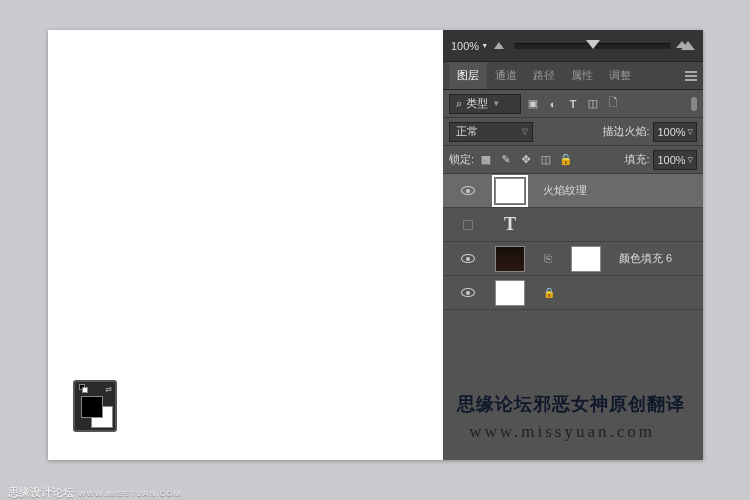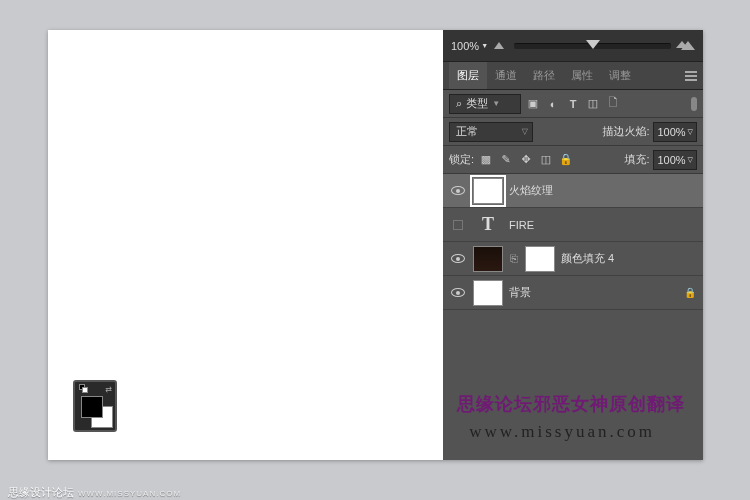--- a/index.html
+++ b/index.html
@@ -32,36 +32,36 @@
 
 .filter-row, .mode-row, .lock-row { height: 28px; display: flex; align-items: center; padding: 0 6px; gap: 4px; color: #ddd; font-size: 11px; border-bottom: 1px solid #3a3a3a; }
 .dropdown { background: #3a3a3a; border: 1px solid #222; height: 20px; display: flex; align-items: center; padding: 0 4px 0 6px; gap: 4px; }
 .dropdown .chev { font-size: 8px; color: #999; }
 .filter-row .dropdown { width: 72px; }
 .icon-row-item { width: 16px; height: 16px; display: flex; align-items: center; justify-content: center; color: #ccc; font-size: 11px; }
 .mode-row .dropdown { width: 84px; }
 .opacity-box, .fill-box { background: #3a3a3a; border: 1px solid #222; height: 20px; padding: 0 3px; display: flex; align-items: center; gap: 2px; }
 
 .layers { flex: 1; overflow: hidden; }
-.layer-item { height: 34px; display: flex; align-items: center; padding: 0 6px; gap: 6px; border-bottom: 1px solid #414141; color: #ddd; font-size: 11px; }
+.layer-item { height: 34px; display: flex; align-items: center; padding: 0 16px; gap: 18px; border-bottom: 1px solid #414141; color: #ddd; font-size: 11px; }
 .layer-item.selected { background: #6a6a6a; }
 .eye { width: 18px; display: flex; justify-content: center; }
 .eye-icon { width: 14px; height: 9px; border: 1.5px solid #ccc; border-radius: 60% 60% 60% 60%; position: relative; }
 .eye-icon::after { content:""; position:absolute; left:50%; top:50%; width:4px; height:4px; background:#ccc; border-radius:50%; transform:translate(-50%,-50%); }
 .thumb { width: 30px; height: 26px; background: #fff; border: 1px solid #888; display: flex; align-items: center; justify-content: center; position: relative; flex-shrink: 0; }
 .thumb.selected { outline: 2px solid #fff; outline-offset: 1px; }
 .thumb.checker { background: repeating-conic-gradient(#ccc 0 25%, #fff 0 50%) 0 0/10px 10px; }
 .thumb.dark { background: linear-gradient(to bottom, #1a0f0a 0%, #2a1810 100%); }
 .link-icon { width: 10px; text-align: center; color: #bbb; font-size: 10px; }
 .mask-thumb { width: 30px; height: 26px; background: #fff; border: 1px solid #888; flex-shrink: 0; }
 .layer-name { flex: 1; }
 .lock-icon { font-size: 10px; color: #aaa; }
 .type-t { font-family: Georgia, serif; font-size: 18px; font-weight: bold; color: #ddd; width: 30px; text-align: center; }
 
-.credit-text { position: absolute; right: 18px; bottom: 44px; font-family: "SimHei", sans-serif; font-weight: bold; font-size: 18px; color: #701a75; letter-spacing: 1px; }
+.credit-text { position: absolute; right: 18px; bottom: 44px; font-family: "SimHei", sans-serif; font-weight: bold; font-size: 18px; color: #0f172a; letter-spacing: 1px; }
 .credit-url { position: absolute; right: 48px; bottom: 18px; font-family: Georgia, "SimSun", serif; letter-spacing: 3px; font-size: 17px; color: #222; }
 .footer-text { position: absolute; left: 8px; bottom: 0; font-size: 11px; color: #fff; text-shadow: 0 1px 1px rgba(0,0,0,0.4); }
 .footer-text .small { font-size: 8px; color: #eee; margin-left: 4px; letter-spacing: 1px; }
 </style>
 </head>
 <body>
 
 <div class="app-frame">
   <div class="canvas">
     <div class="swatch-tool">
@@ -147,37 +147,35 @@
             <div class="eye-icon"></div>
           </div>
         <div class="thumb selected"></div>
         <span class="layer-name">火焰纹理</span>
       </div>
       <div class="layer-item">
         <div class="eye">
             <div style="width:10px;height:10px;border:1px solid #777"></div>
           </div>
         <div class="type-t">T</div>
-        <span class="layer-name">FIRE</span>
       </div>
       <div class="layer-item">
         <div class="eye">
             <div class="eye-icon"></div>
           </div>
         <div class="thumb dark"></div>
         <span class="link-icon">⎘</span>
         <div class="mask-thumb"></div>
-        <span class="layer-name">颜色填充 4</span>
+        <span class="layer-name">颜色填充 6</span>
       </div>
       <div class="layer-item">
         <div class="eye">
             <div class="eye-icon"></div>
           </div>
         <div class="thumb"></div>
-        <span class="layer-name">背景</span>
         <span class="lock-icon">🔒</span>
       </div>
     </div>
   </div>
 
   <div class="credit-text">思缘论坛邪恶女神原创翻译</div>
   <div class="credit-url">www.missyuan.com</div>
 </div>
 
 <div class="footer-text">

